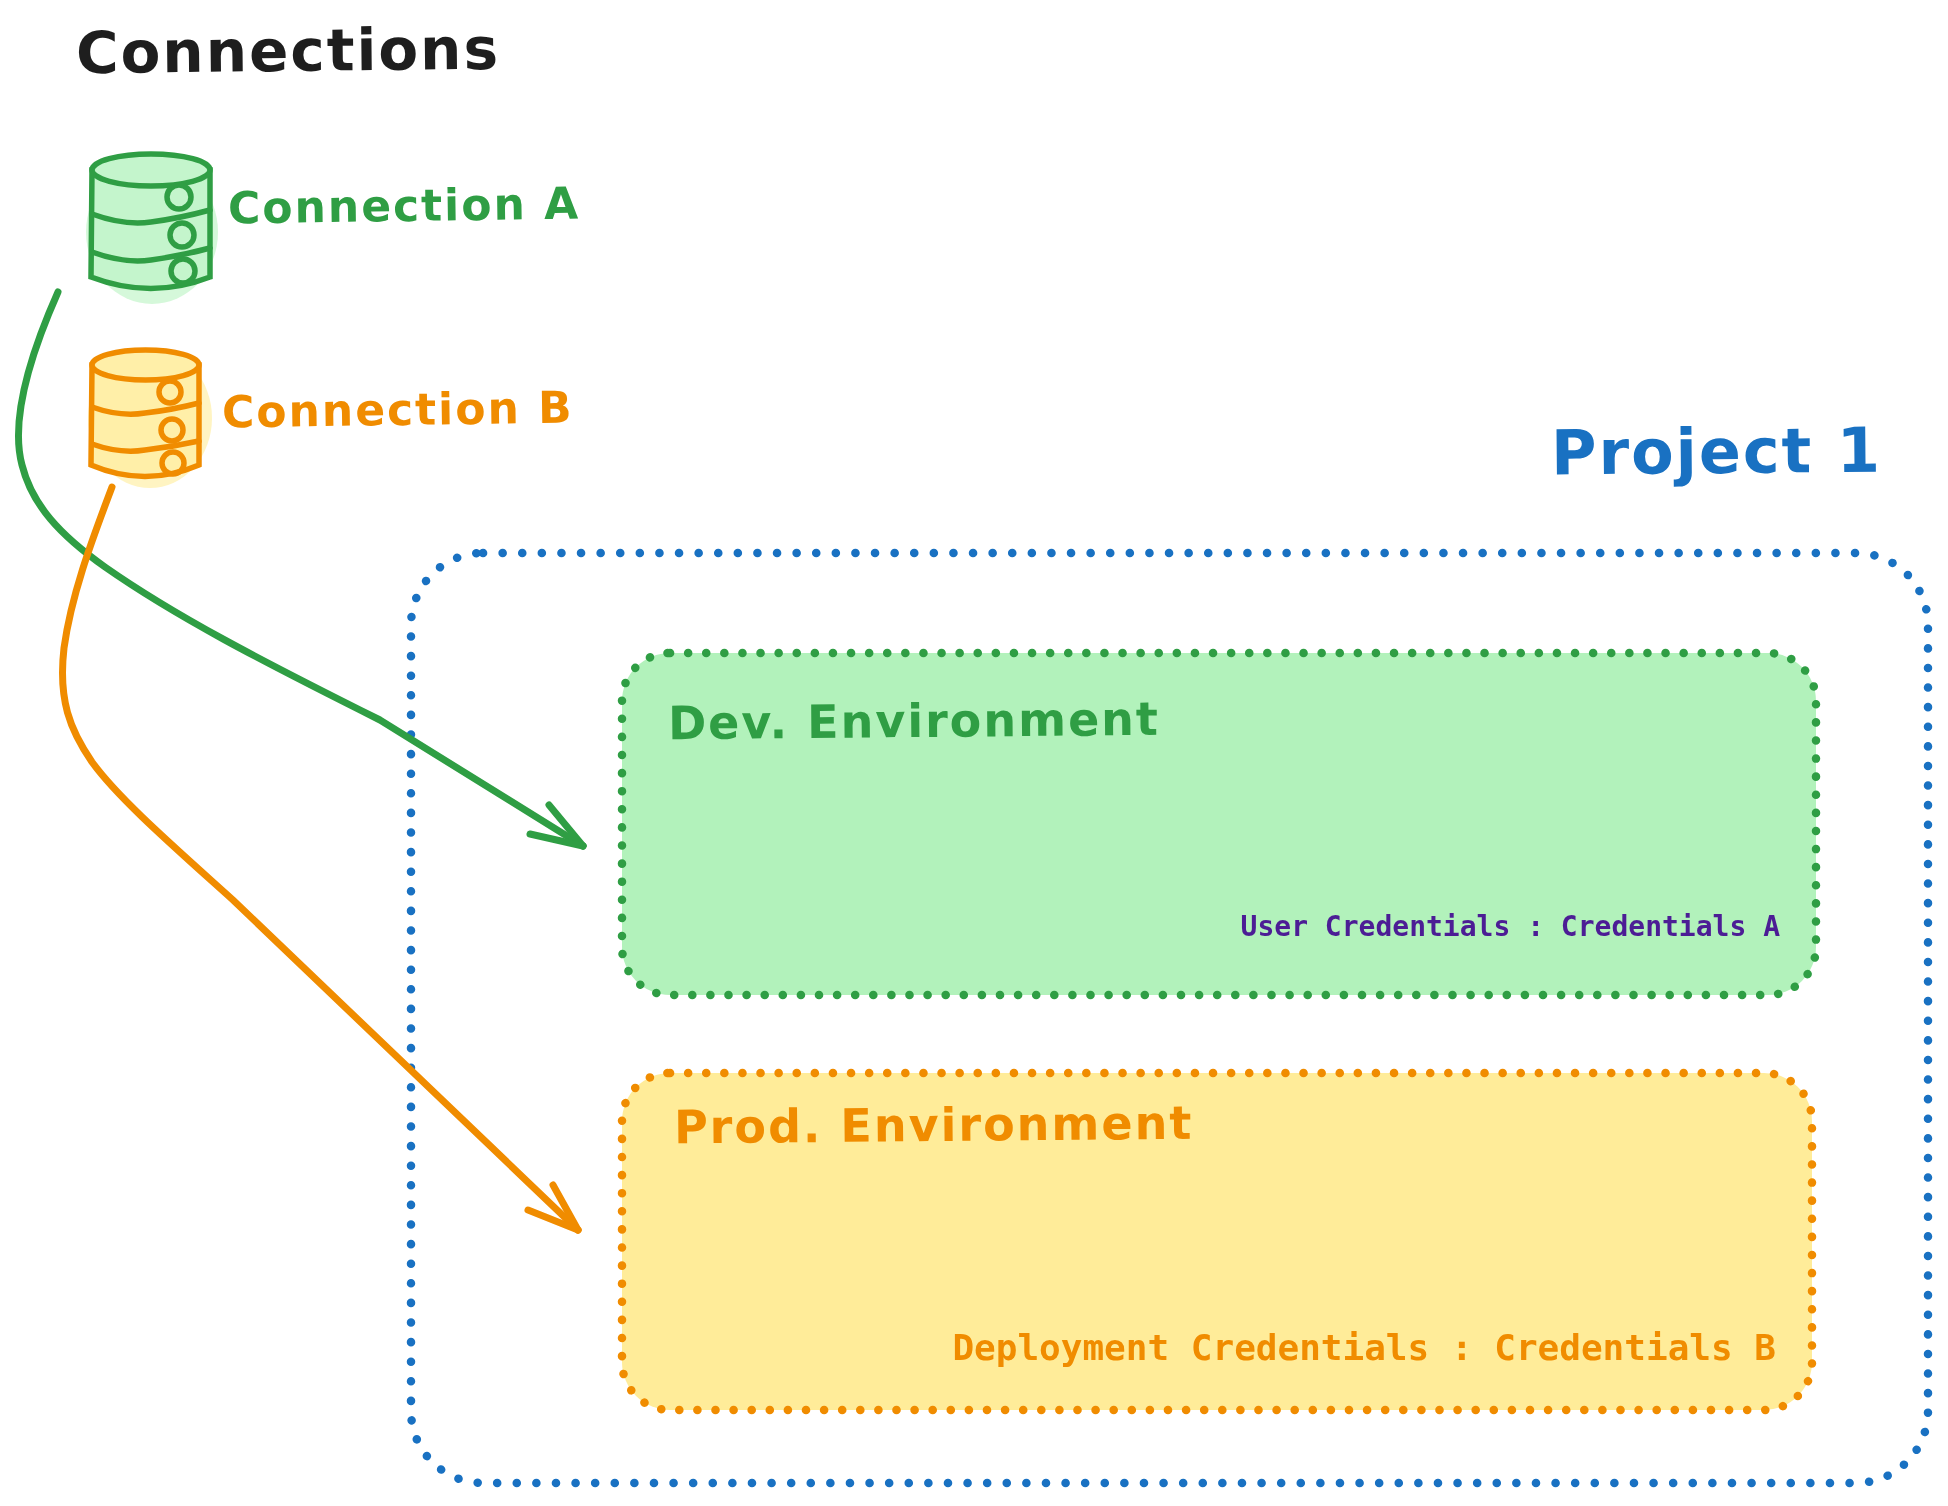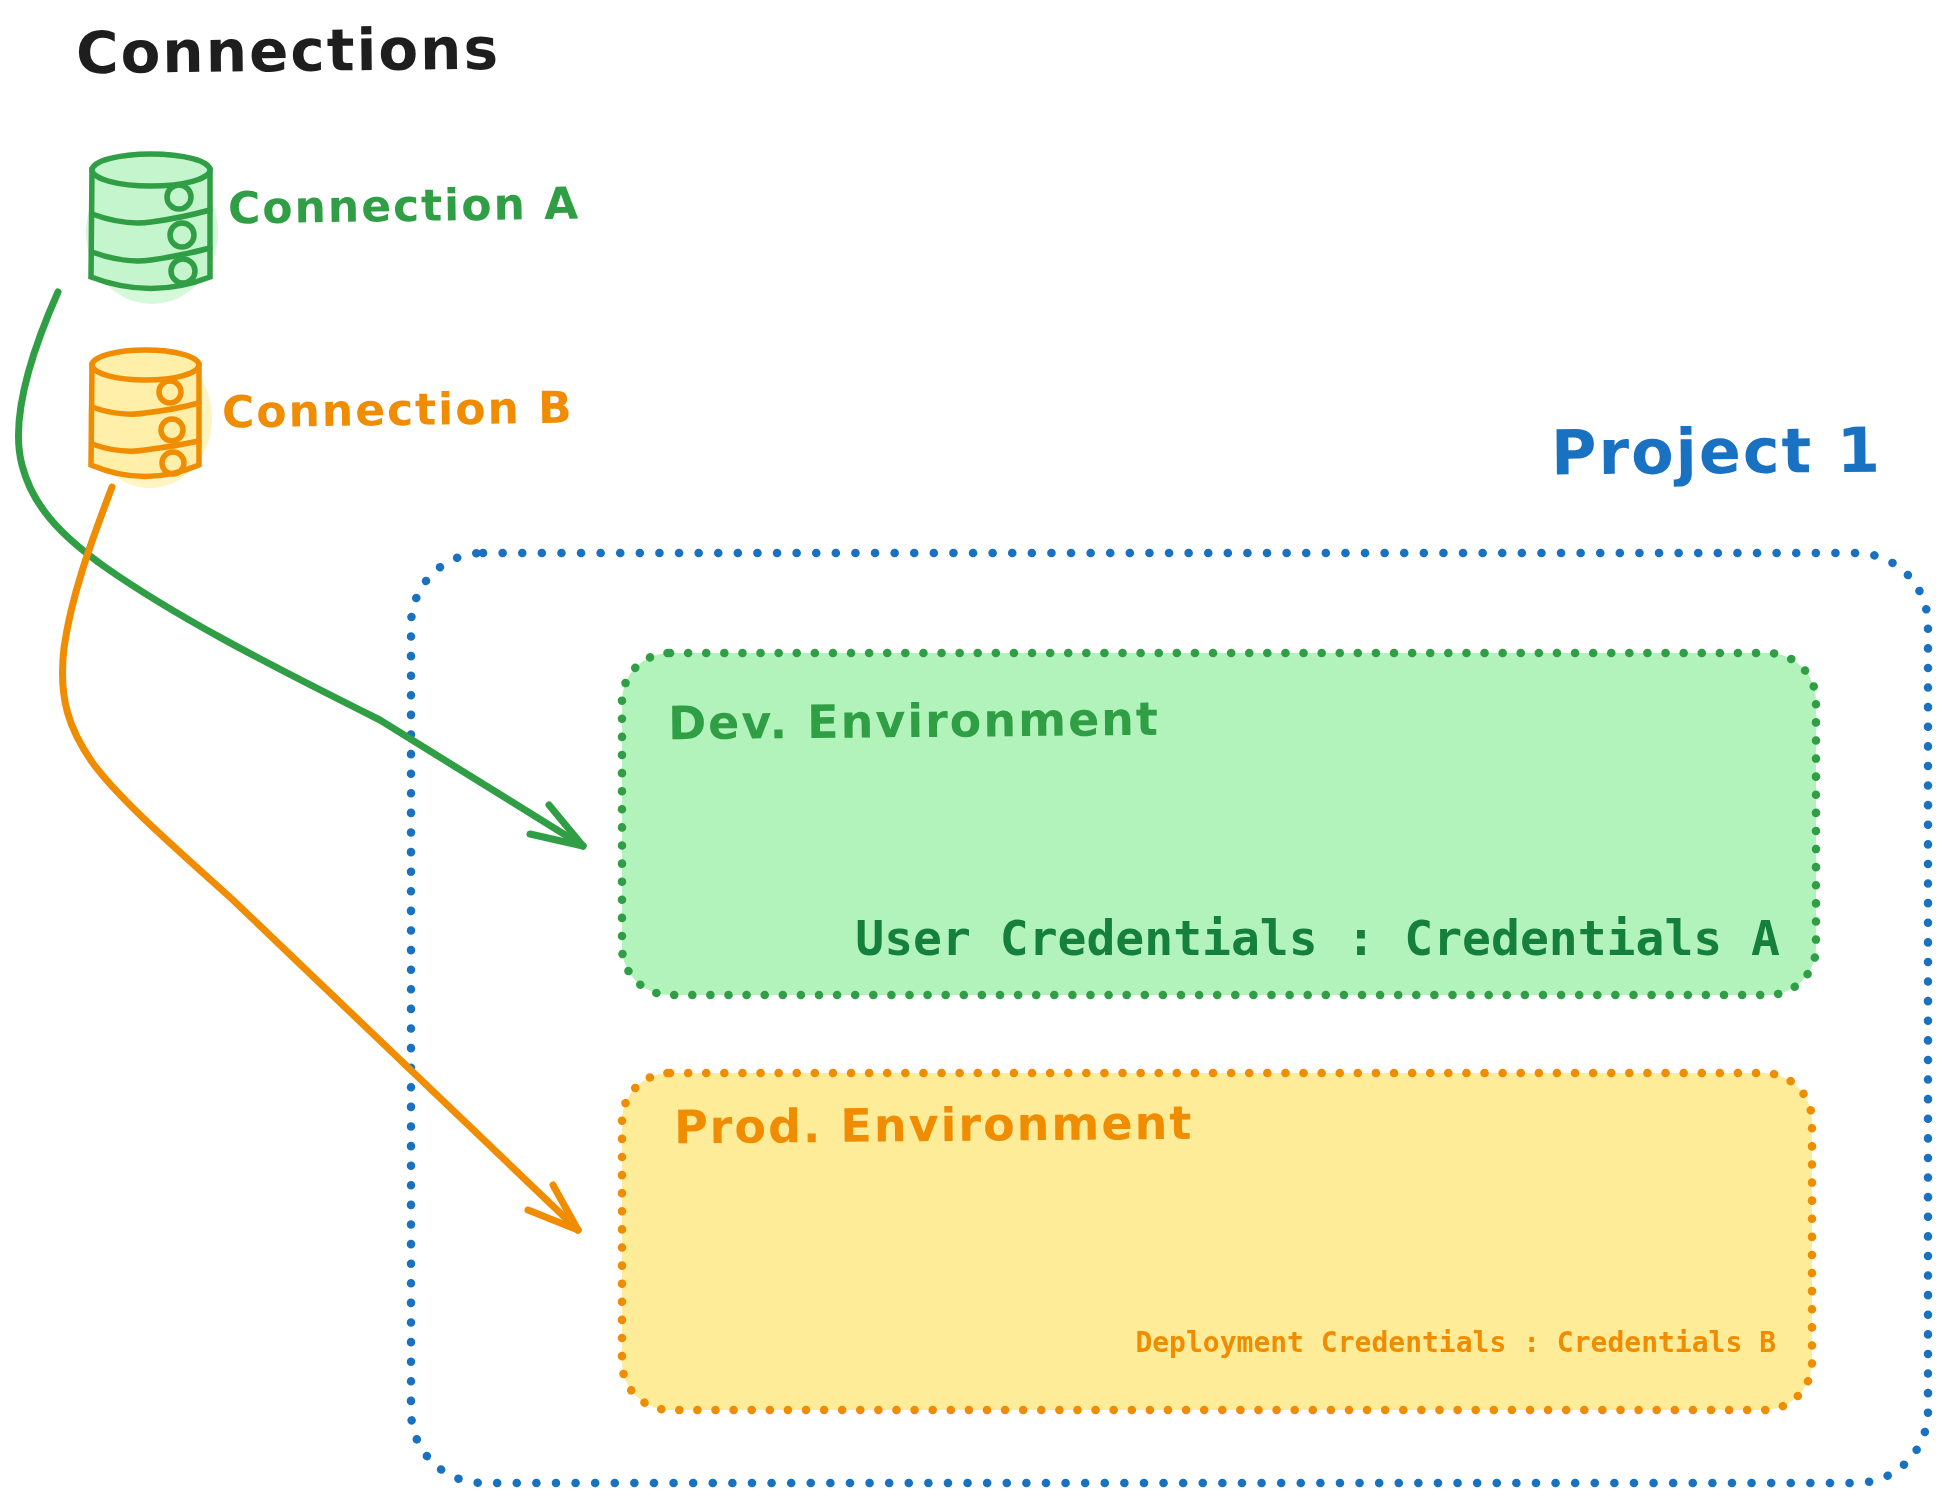--- a/index.html
+++ b/index.html
@@ -60,32 +60,32 @@
     transform: rotate(-0.5deg);
   }
   .dev-env-title {
     left: 668px; top: 696px;
     font-size: 46px;
     color: #2f9e44;
     transform: rotate(-0.5deg);
   }
   .dev-env-cred {
     right: 168px; top: 912px;
-    font-size: 48px;
-    color: #15803d;
+    font-size: 28px;
+    color: #4c1d95;
   }
   .prod-env-title {
     left: 674px; top: 1100px;
     font-size: 46px;
     color: #f08c00;
     transform: rotate(-0.5deg);
   }
   .prod-env-cred {
     right: 172px; top: 1328px;
-    font-size: 28px;
+    font-size: 36px;
     color: #f08c00;
   }
 </style>
 </head>
 <body>
 
 <div class="canvas">
 
   <svg class="layer-svg" viewBox="0 0 1948 1506" xmlns="http://www.w3.org/2000/svg">
 

